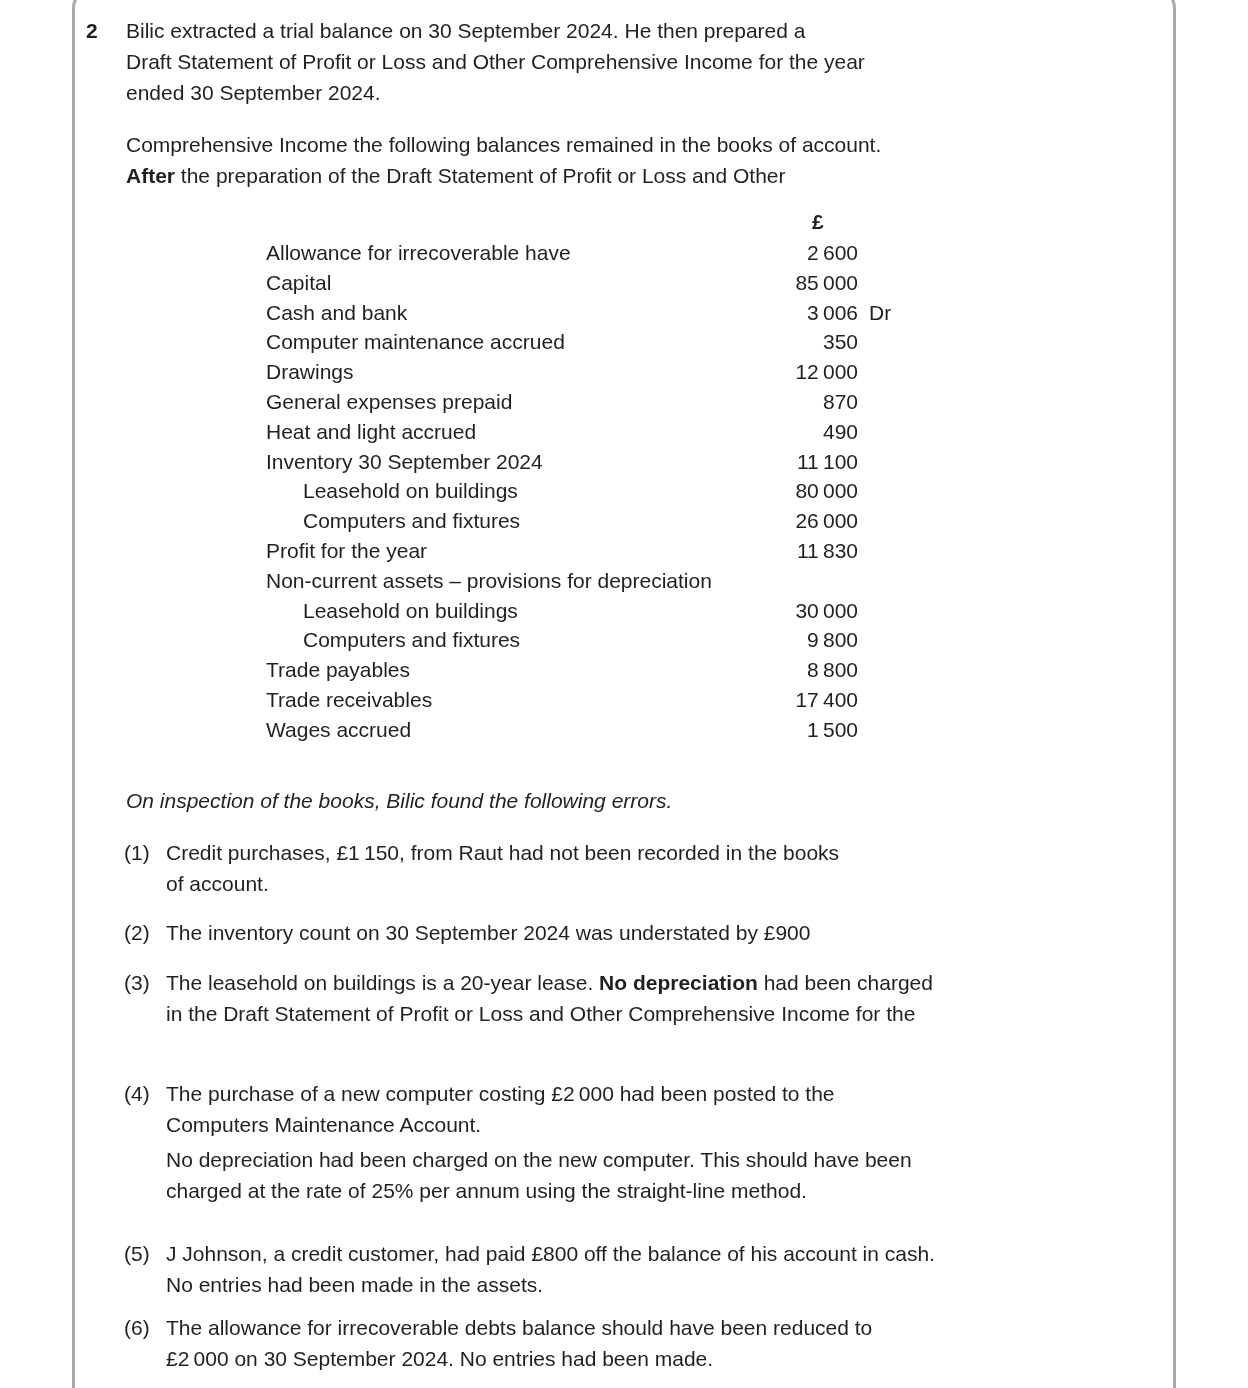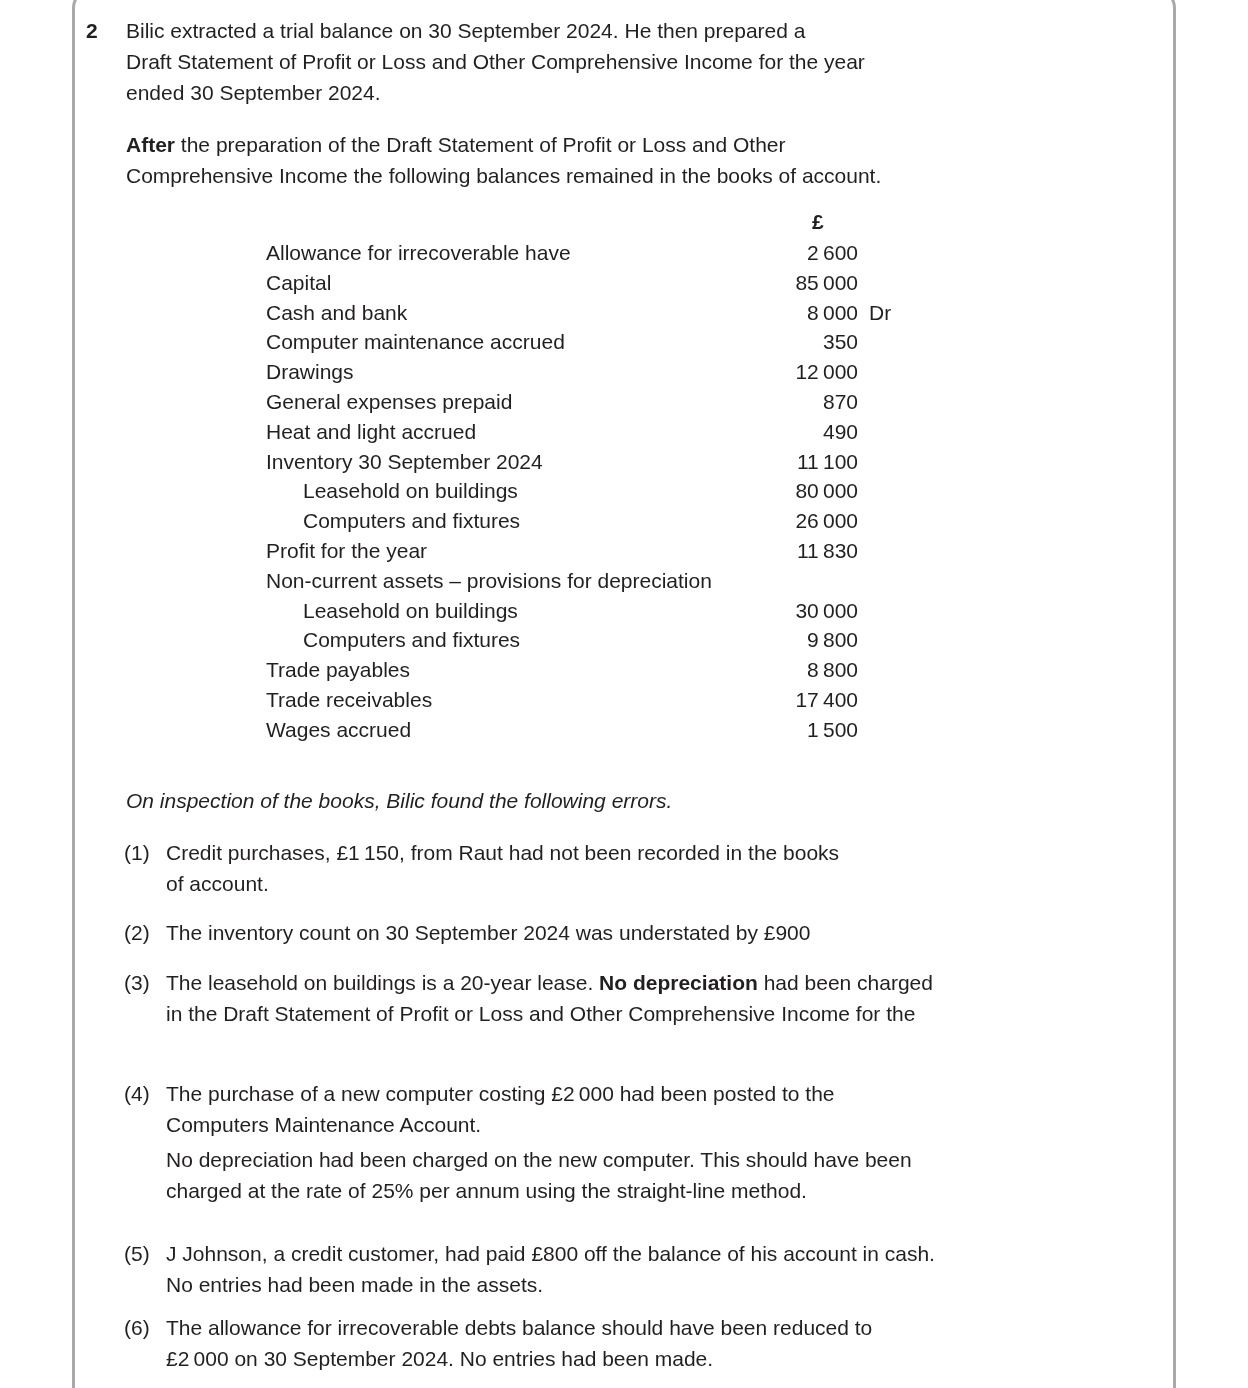--- a/index.html
+++ b/index.html
@@ -64,40 +64,40 @@
 
   <div class="qnum">2</div>
 
   <div class="para para-intro">
     <div>Bilic extracted a trial balance on 30 September 2024. He then prepared a</div>
     <div>Draft Statement of Profit or Loss and Other Comprehensive Income for the year</div>
     <div>ended 30 September 2024.</div>
   </div>
 
   <div class="para para-after">
+    <div>Comprehensive Income the following balances remained in the books of account.</div>
     <div><span class="bold">After</span><span> the preparation of the Draft Statement of Profit or Loss and Other</span></div>
-    <div>Comprehensive Income the following balances remained in the books of account.</div>
   </div>
 
   <div class="balances">
     <div class="cur-row">
       <span class="cur-sym">£</span>
     </div>
 
     <div class="b-row">
       <span class="b-label">Allowance for irrecoverable have</span>
       <span class="b-value">2 600</span>
     </div>
     <div class="b-row">
       <span class="b-label">Capital</span>
       <span class="b-value">85 000</span>
     </div>
     <div class="b-row">
       <span class="b-label">Cash and bank</span>
-      <span class="b-value">8 000</span>
+      <span class="b-value">3 006</span>
       <span class="b-suffix">Dr</span>
     </div>
     <div class="b-row">
       <span class="b-label">Computer maintenance accrued</span>
       <span class="b-value">350</span>
     </div>
     <div class="b-row">
       <span class="b-label">Drawings</span>
       <span class="b-value">12 000</span>
     </div>

